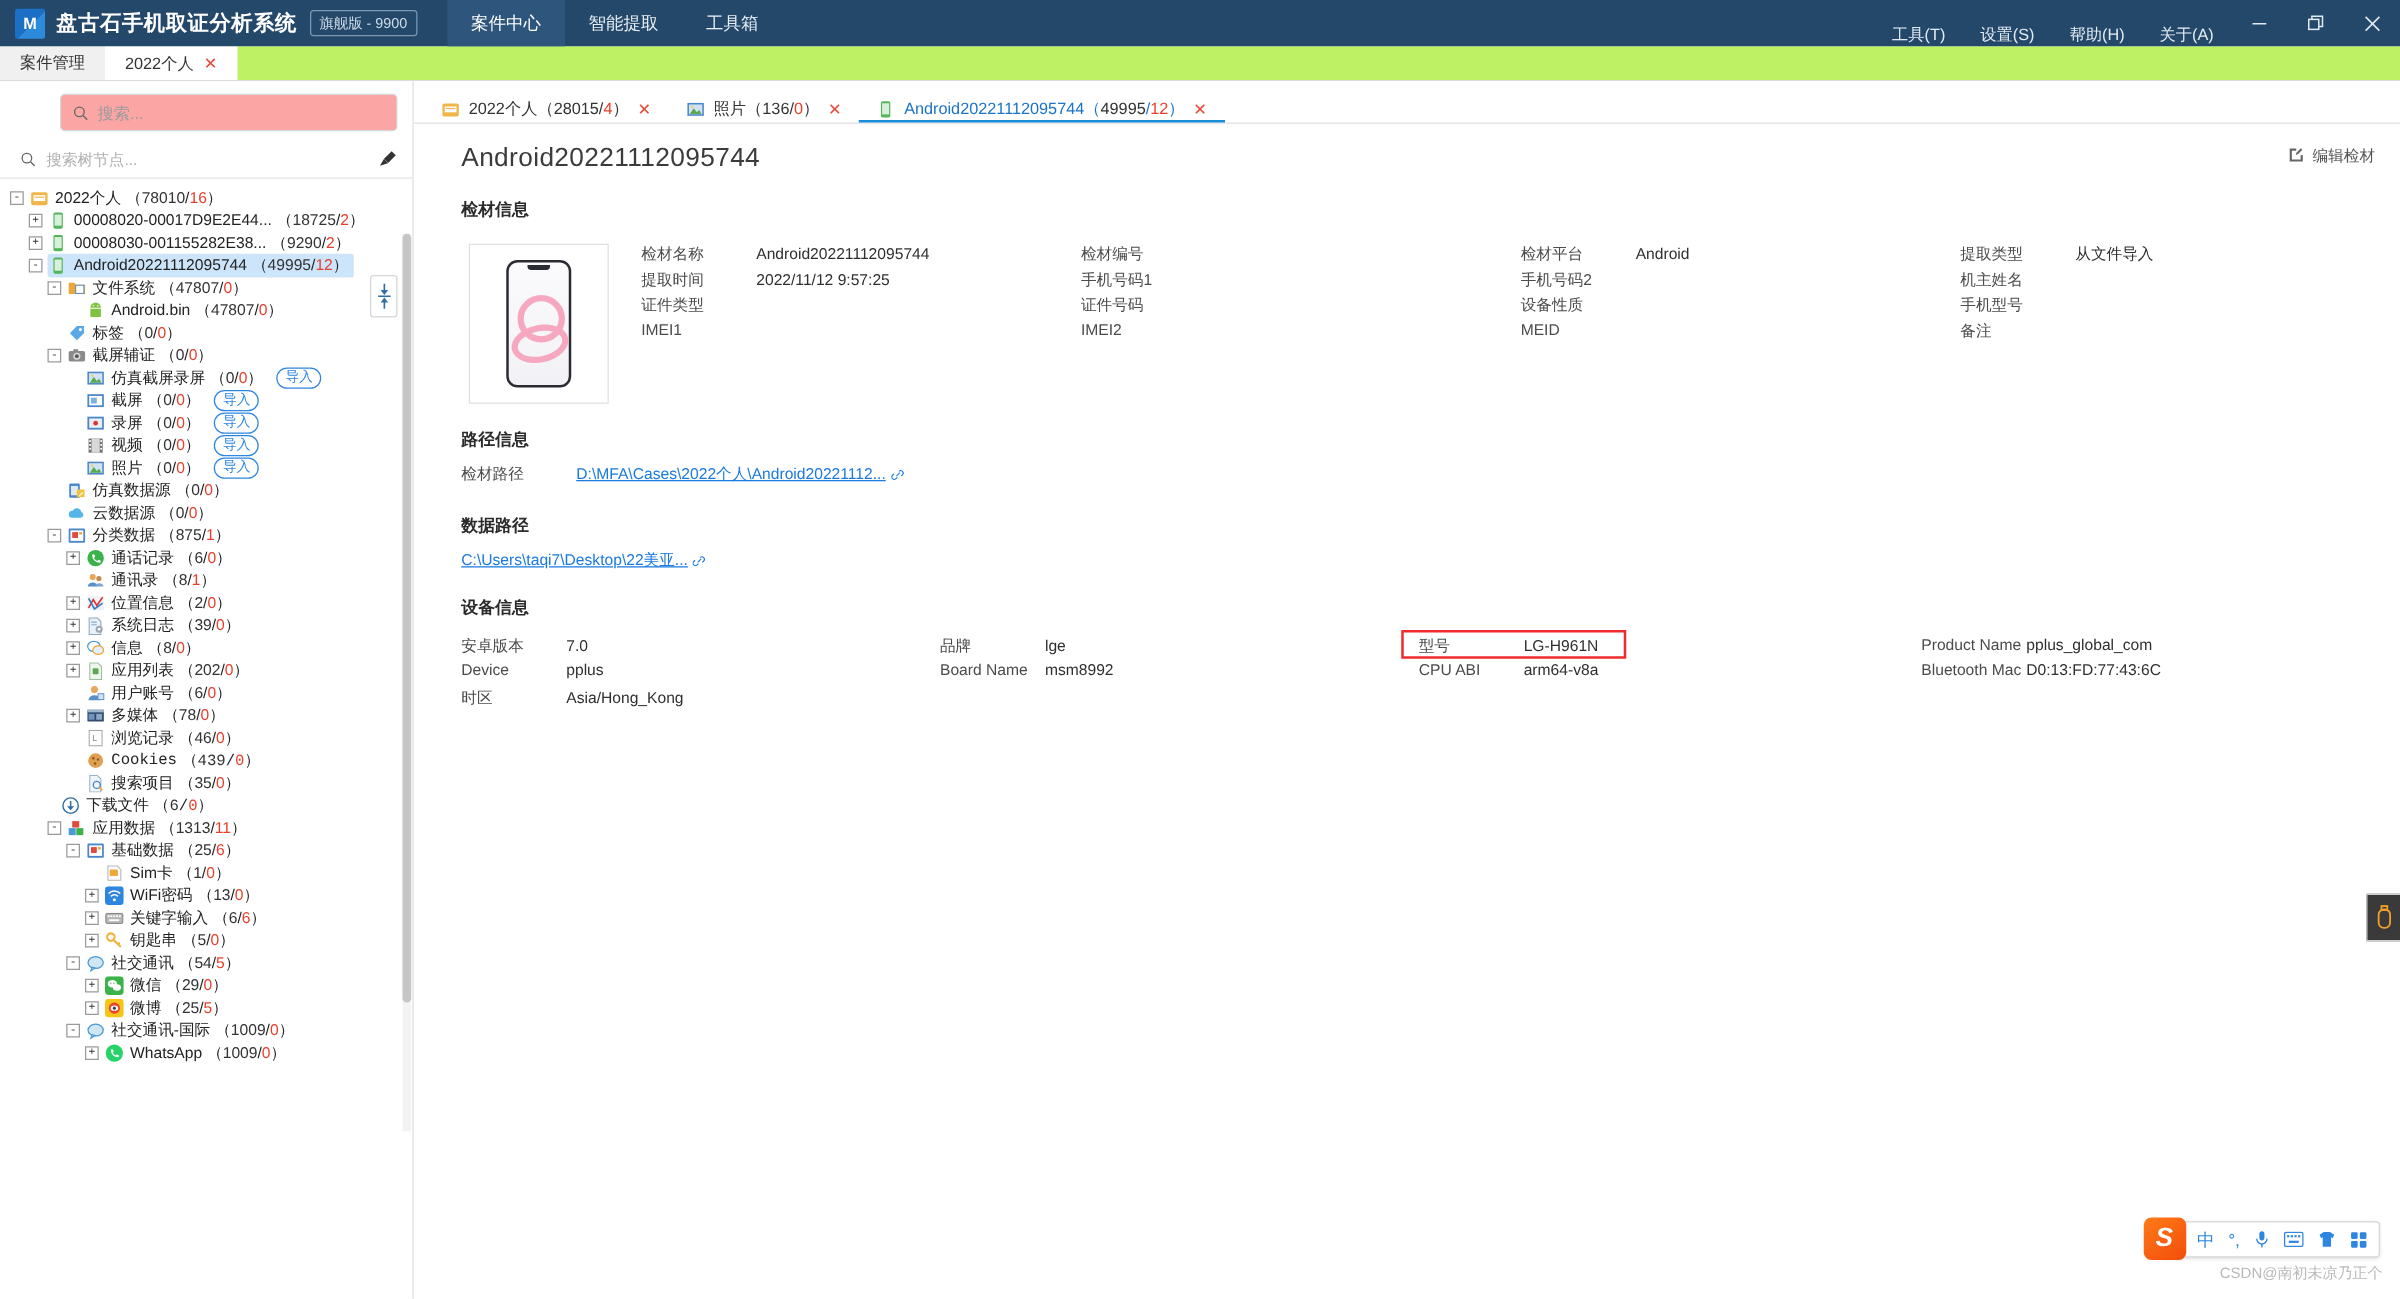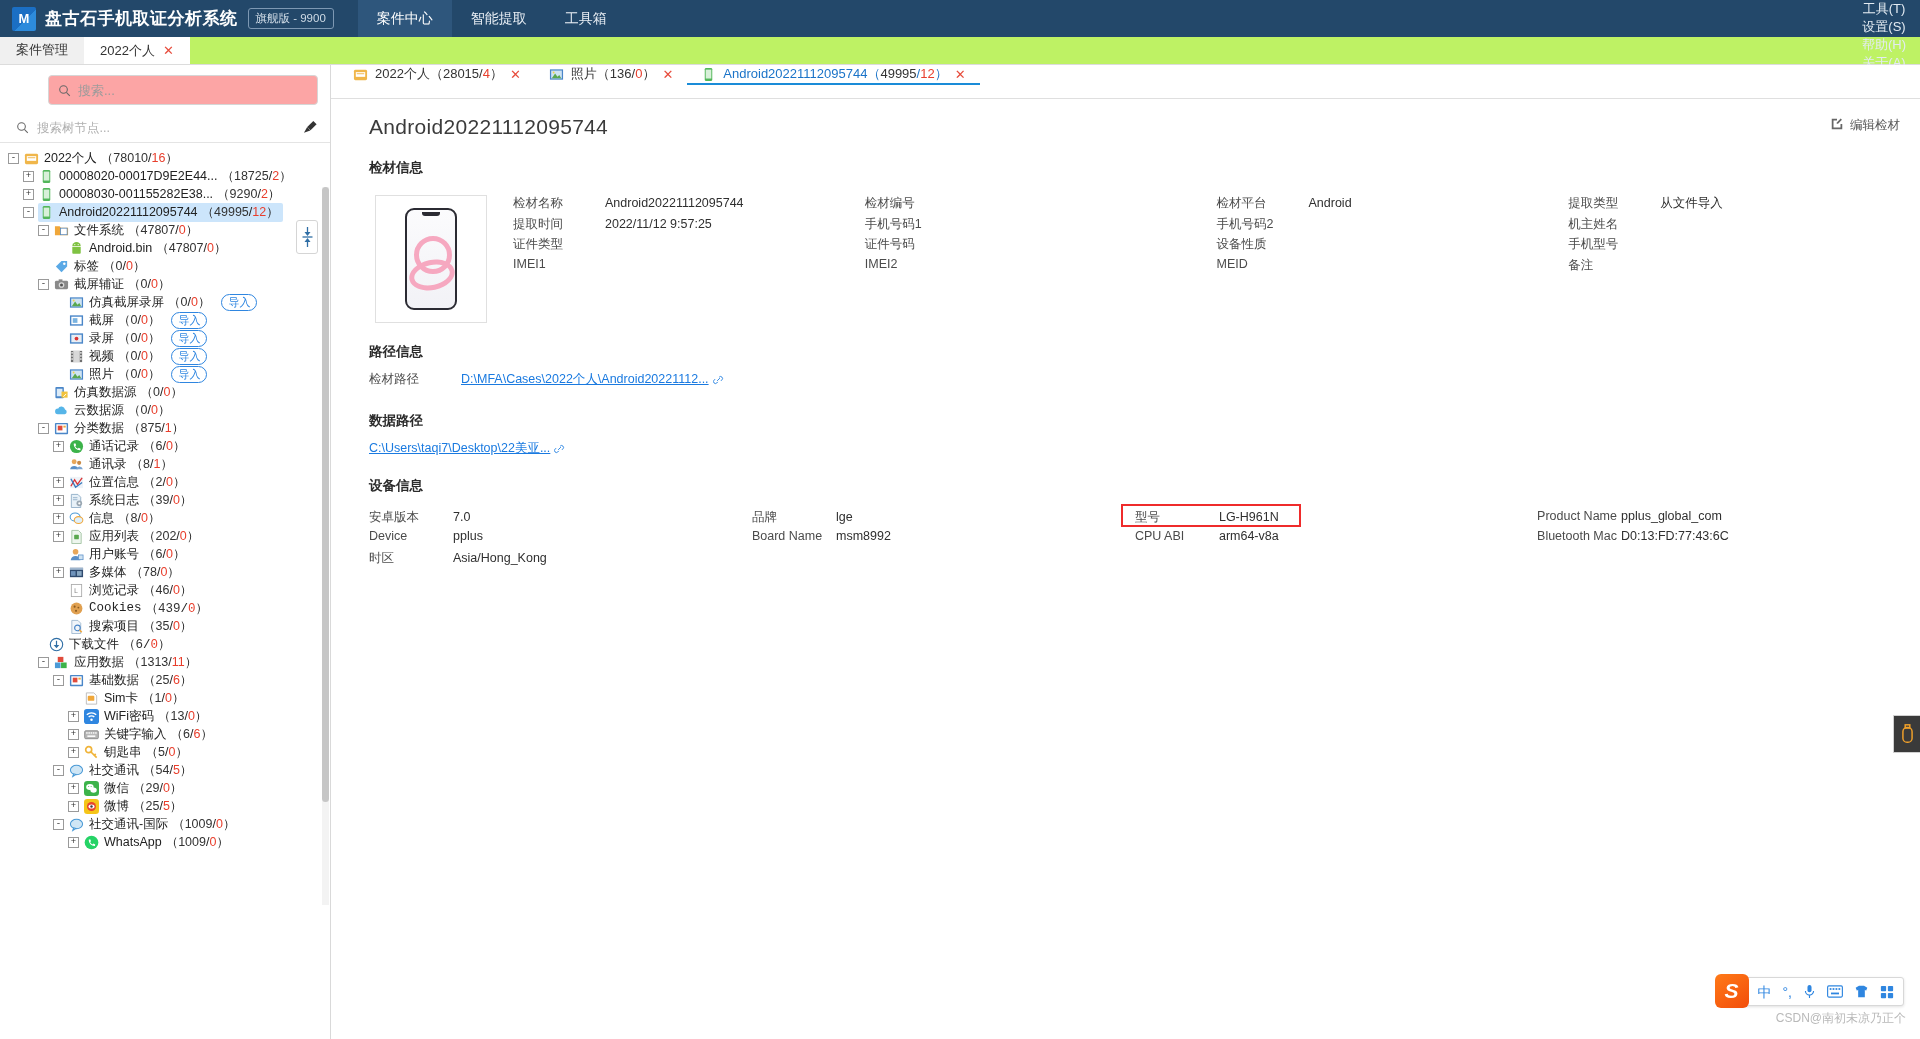--- a/index.html
+++ b/index.html
@@ -26,21 +26,21 @@
   #edition-badge {
     margin-left: 10px; border: 1px solid #7d98b3; border-radius: 3px;
     padding: 2px 7px; font-size: 11.5px; color: #cfdbe6; white-space: nowrap;
   }
   .top-nav { display: flex; align-items: center; height: 37px; margin-left: 24px; }
   .top-nav-item {
     padding: 0 19px; height: 37px; line-height: 37px; font-size: 14px;
     color: #e8eef4; cursor: pointer; white-space: nowrap;
   }
   .top-nav-item.active { background: #2e567c; color: #ffffff; }
-  .title-right { position: absolute; right: 0; top: 0; height: 37px; display: flex; align-items: center; flex-direction: column; }
+  .title-right { position: absolute; right: 0; top: 0; height: 37px; display: flex; align-items: flex-end; }
   .menu-item { font-size: 13px; color: #e3ebf2; padding: 0 14px; cursor: pointer; white-space: nowrap; }
   .win-btn {
     width: 45px; height: 37px; display: flex; align-items: center; justify-content: center;
     cursor: pointer; color: #e3ebf2;
   }
 
   
   #case-tabstrip {
     height: 28px; background: #bef264; display: flex; align-items: flex-end;
     border-bottom: 1px solid #dcdcdc;
@@ -109,21 +109,21 @@
   #sort-float {
     position: absolute; right: 12px; top: 155px; width: 22px; height: 34px;
     border: 1px solid #d5d5d5; background: #fff; border-radius: 3px;
     display: flex; flex-direction: column; align-items: center; justify-content: center;
     color: #2f6ea5; font-size: 10px; line-height: 9px; cursor: pointer;
   }
 
   
   #content-panel { flex: 1; display: flex; flex-direction: column; background: #fff; position: relative; overflow: hidden; }
   #content-tabs {
-    height: 34px; border-bottom: 1px solid #dfdfdf; display: flex; align-items: flex-start; padding-left: 8px;
+    height: 34px; border-bottom: 1px solid #dfdfdf; display: flex; align-items: flex-end; padding-left: 8px;
     background: #fff;
   }
   .ctab {
     display: flex; align-items: center; gap: 7px; padding: 0 14px; font-size: 13px;
     color: #333; cursor: pointer; border-bottom: 2px solid transparent;
   }
   .ctab.active { color: #1a73c8; border-bottom: 2px solid #1a8cd8; }
   .ctab .ticon { margin-right: 0; }
 
   #doc { flex: 1; overflow: hidden; padding: 16px 0 0 38px; position: relative; }

